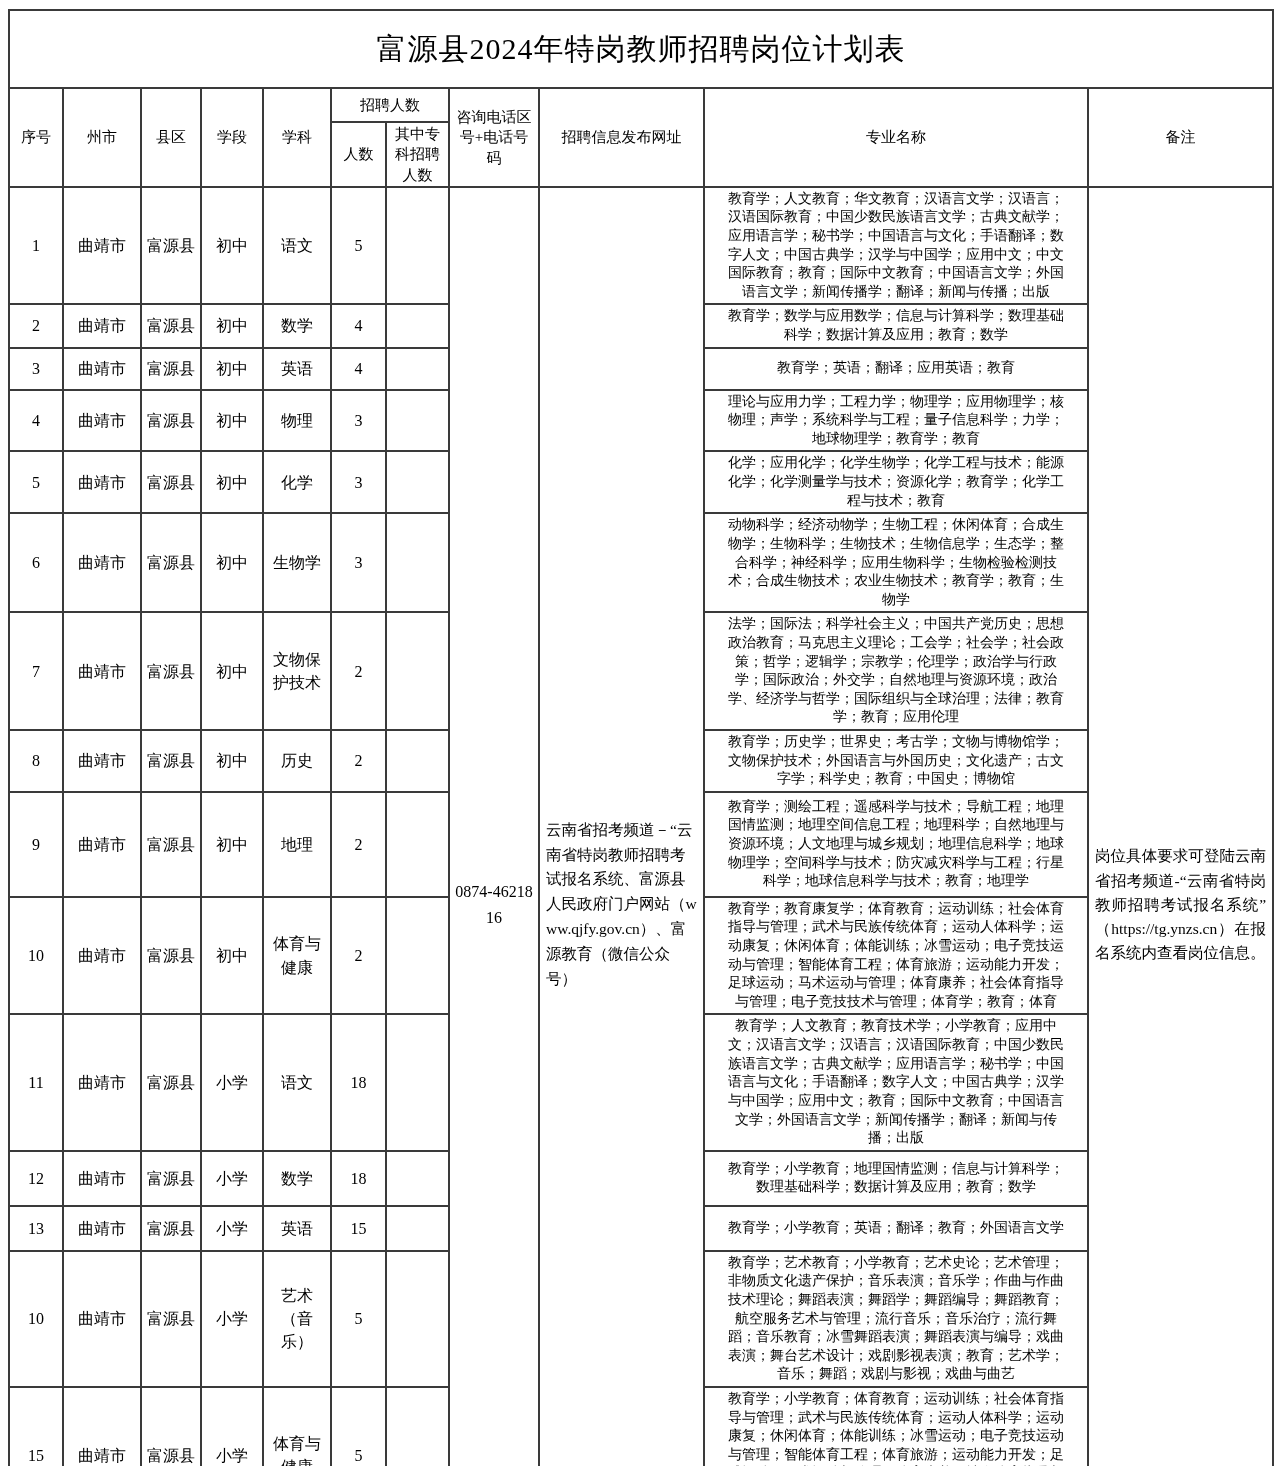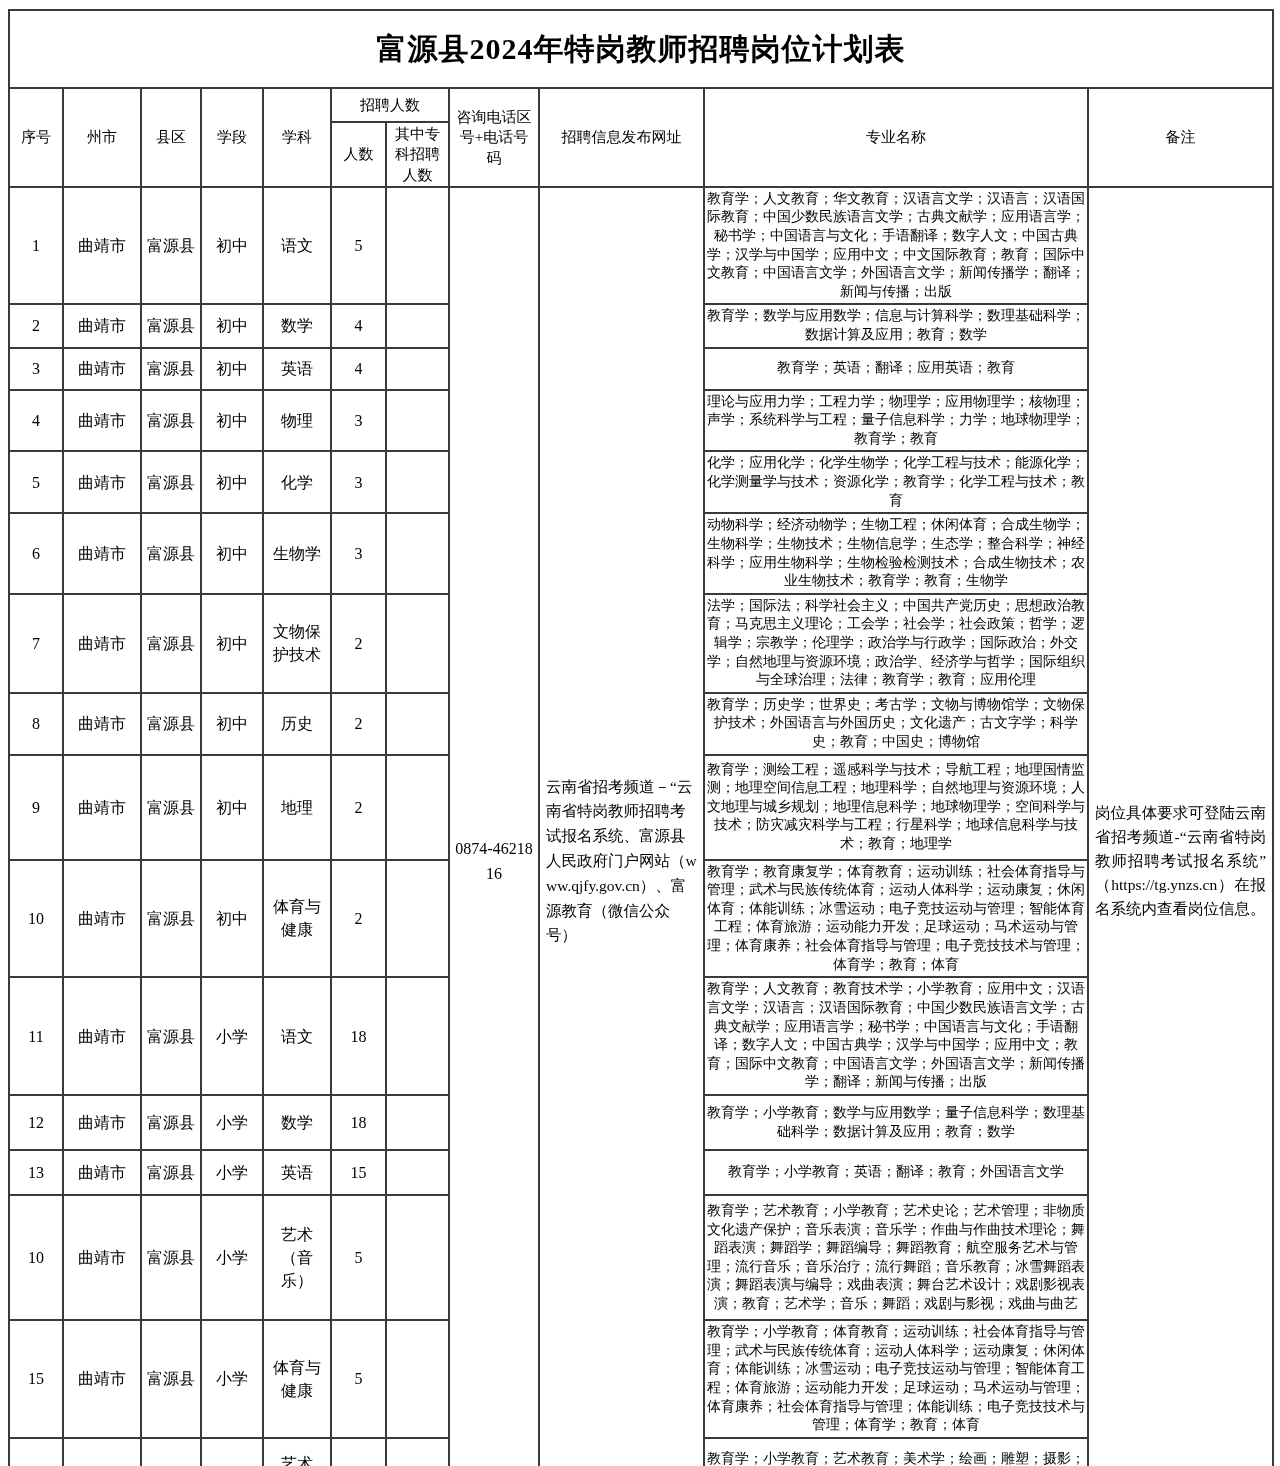--- a/index.html
+++ b/index.html
@@ -1,23 +1,23 @@
 <!DOCTYPE html>
 <html lang="zh"><head>
 <meta charset="utf-8">
 <style>
   html,body{margin:0;padding:0;background:#ffffff;}
   body{font-family:"Liberation Serif","DejaVu Serif",serif;color:#000;}
   table{border-collapse:collapse;table-layout:fixed;width:1264px;margin:9px 8px 0 8px;}
   td,th{border:2px solid #3a3a3a;vertical-align:middle;text-align:center;
         padding:1px 3px;font-weight:normal;overflow:hidden;}
-  .title-cell{font-size:30px;font-weight:bold;height:74px;letter-spacing:1px;}
+  .title-cell{font-size:30px;font-weight:normal;height:74px;letter-spacing:1px;}
   th{font-size:15px;line-height:1.35;}
   .c{font-size:16px;line-height:1.45;}
-  .majors{font-size:14px;line-height:1.33;text-align:center;padding:2px 0;}
+  .majors{font-size:14px;line-height:1.33;text-align:center;padding:2px 21px;}
   .phone{font-size:16px;line-height:1.6;word-break:break-all;}
   .website{font-size:15.5px;line-height:1.6;text-align:left;word-break:break-all;padding:2px 6px;}
   .remark{font-size:15.5px;line-height:1.55;text-align:justify;word-break:break-all;padding:2px 6px;}
 </style>
 </head>
 <body>
 
 <table>
   <colgroup>
     <col style="width:54px">
@@ -168,21 +168,21 @@
       <td class="majors">教育学；人文教育；教育技术学；小学教育；应用中文；汉语言文学；汉语言；汉语国际教育；中国少数民族语言文学；古典文献学；应用语言学；秘书学；中国语言与文化；手语翻译；数字人文；中国古典学；汉学与中国学；应用中文；教育；国际中文教育；中国语言文学；外国语言文学；新闻传播学；翻译；新闻与传播；出版</td>
     </tr>
     <tr style="height:55px">
       <td class="c">12</td>
       <td class="c">曲靖市</td>
       <td class="c">富源县</td>
       <td class="c">小学</td>
       <td class="c">数学</td>
       <td class="c">18</td>
       <td class="c"></td>
-      <td class="majors">教育学；小学教育；数学与应用数学；量子信息科学；数理基础科学；数据计算及应用；教育；数学</td>
+      <td class="majors">教育学；小学教育；地理国情监测；信息与计算科学；数理基础科学；数据计算及应用；教育；数学</td>
     </tr>
     <tr style="height:45px">
       <td class="c">13</td>
       <td class="c">曲靖市</td>
       <td class="c">富源县</td>
       <td class="c">小学</td>
       <td class="c">英语</td>
       <td class="c">15</td>
       <td class="c"></td>
       <td class="majors">教育学；小学教育；英语；翻译；教育；外国语言文学</td>

